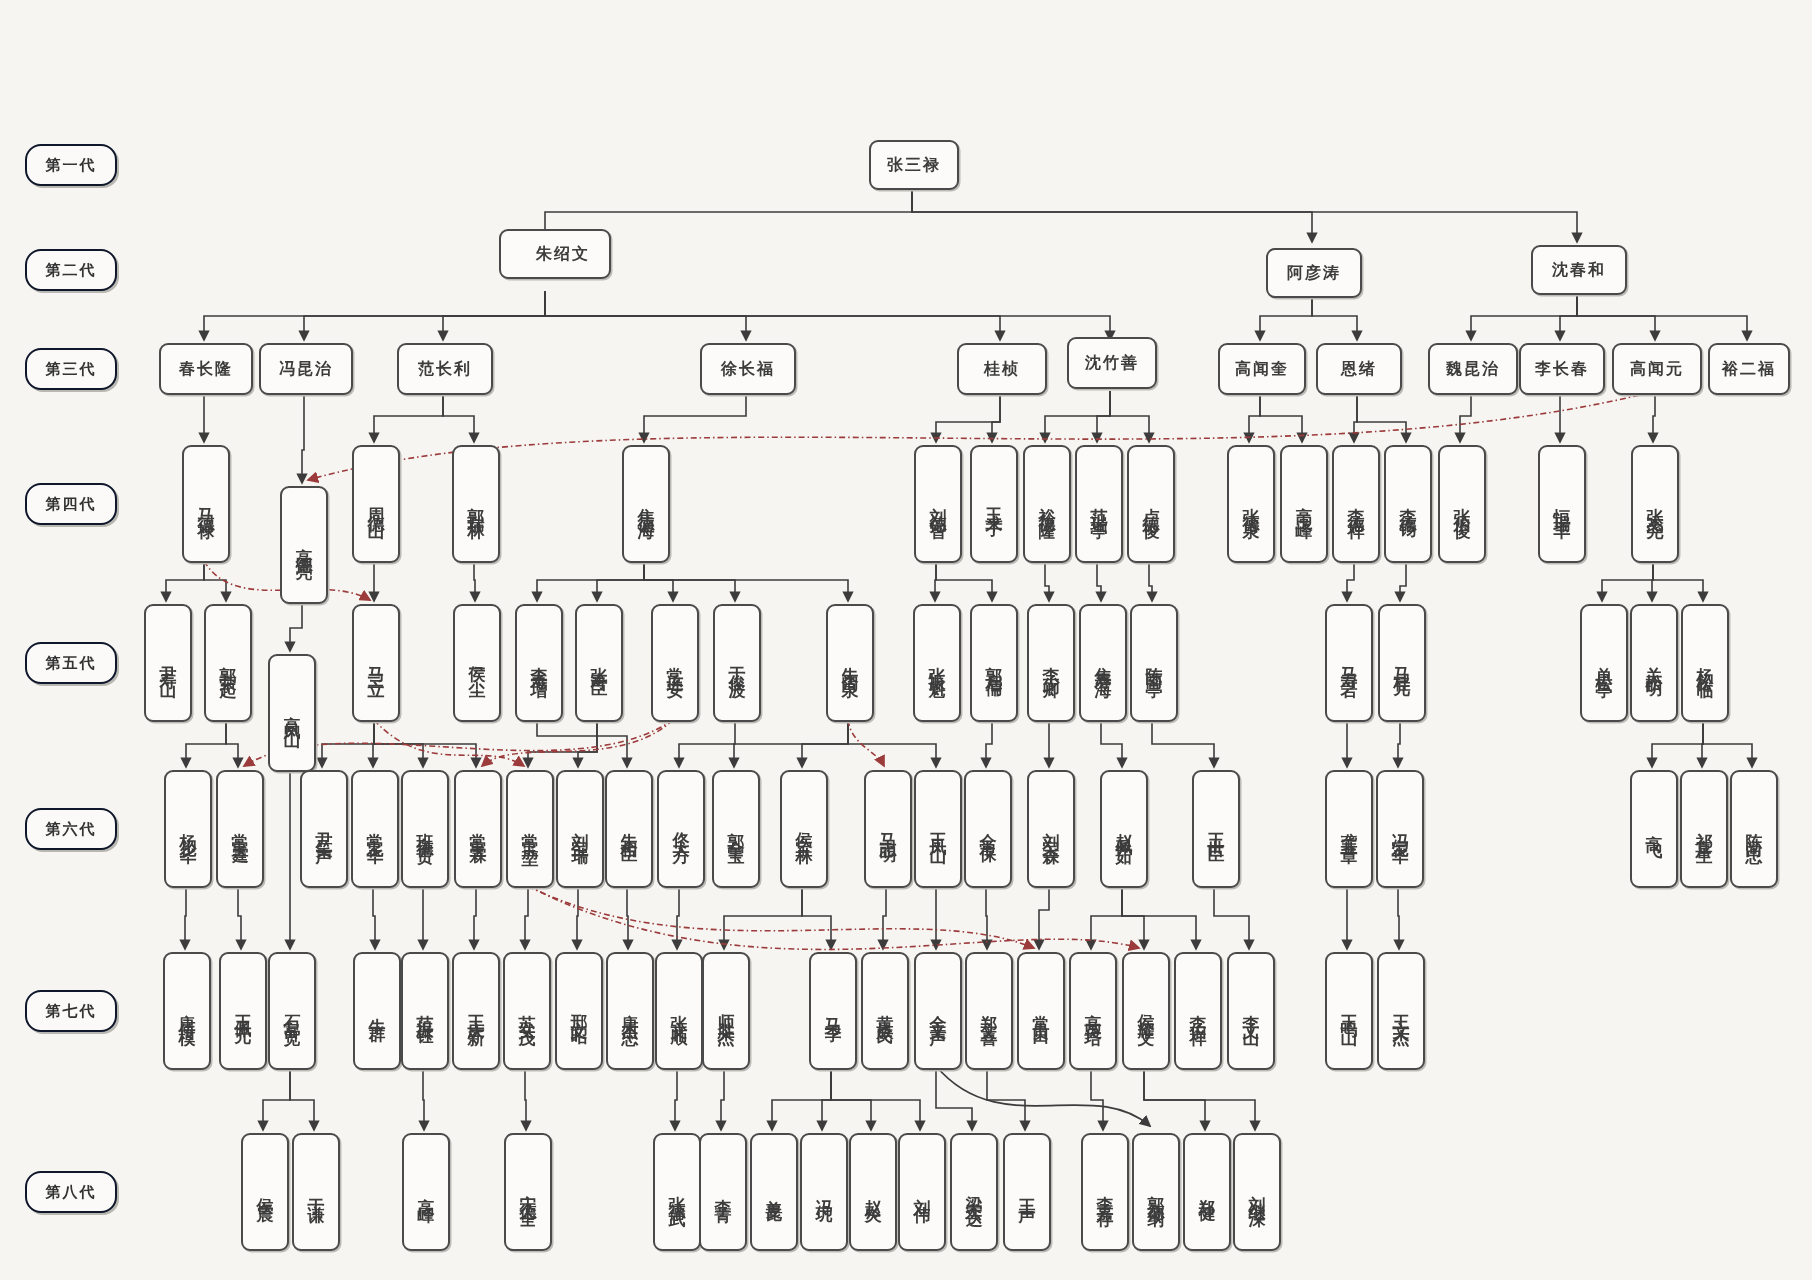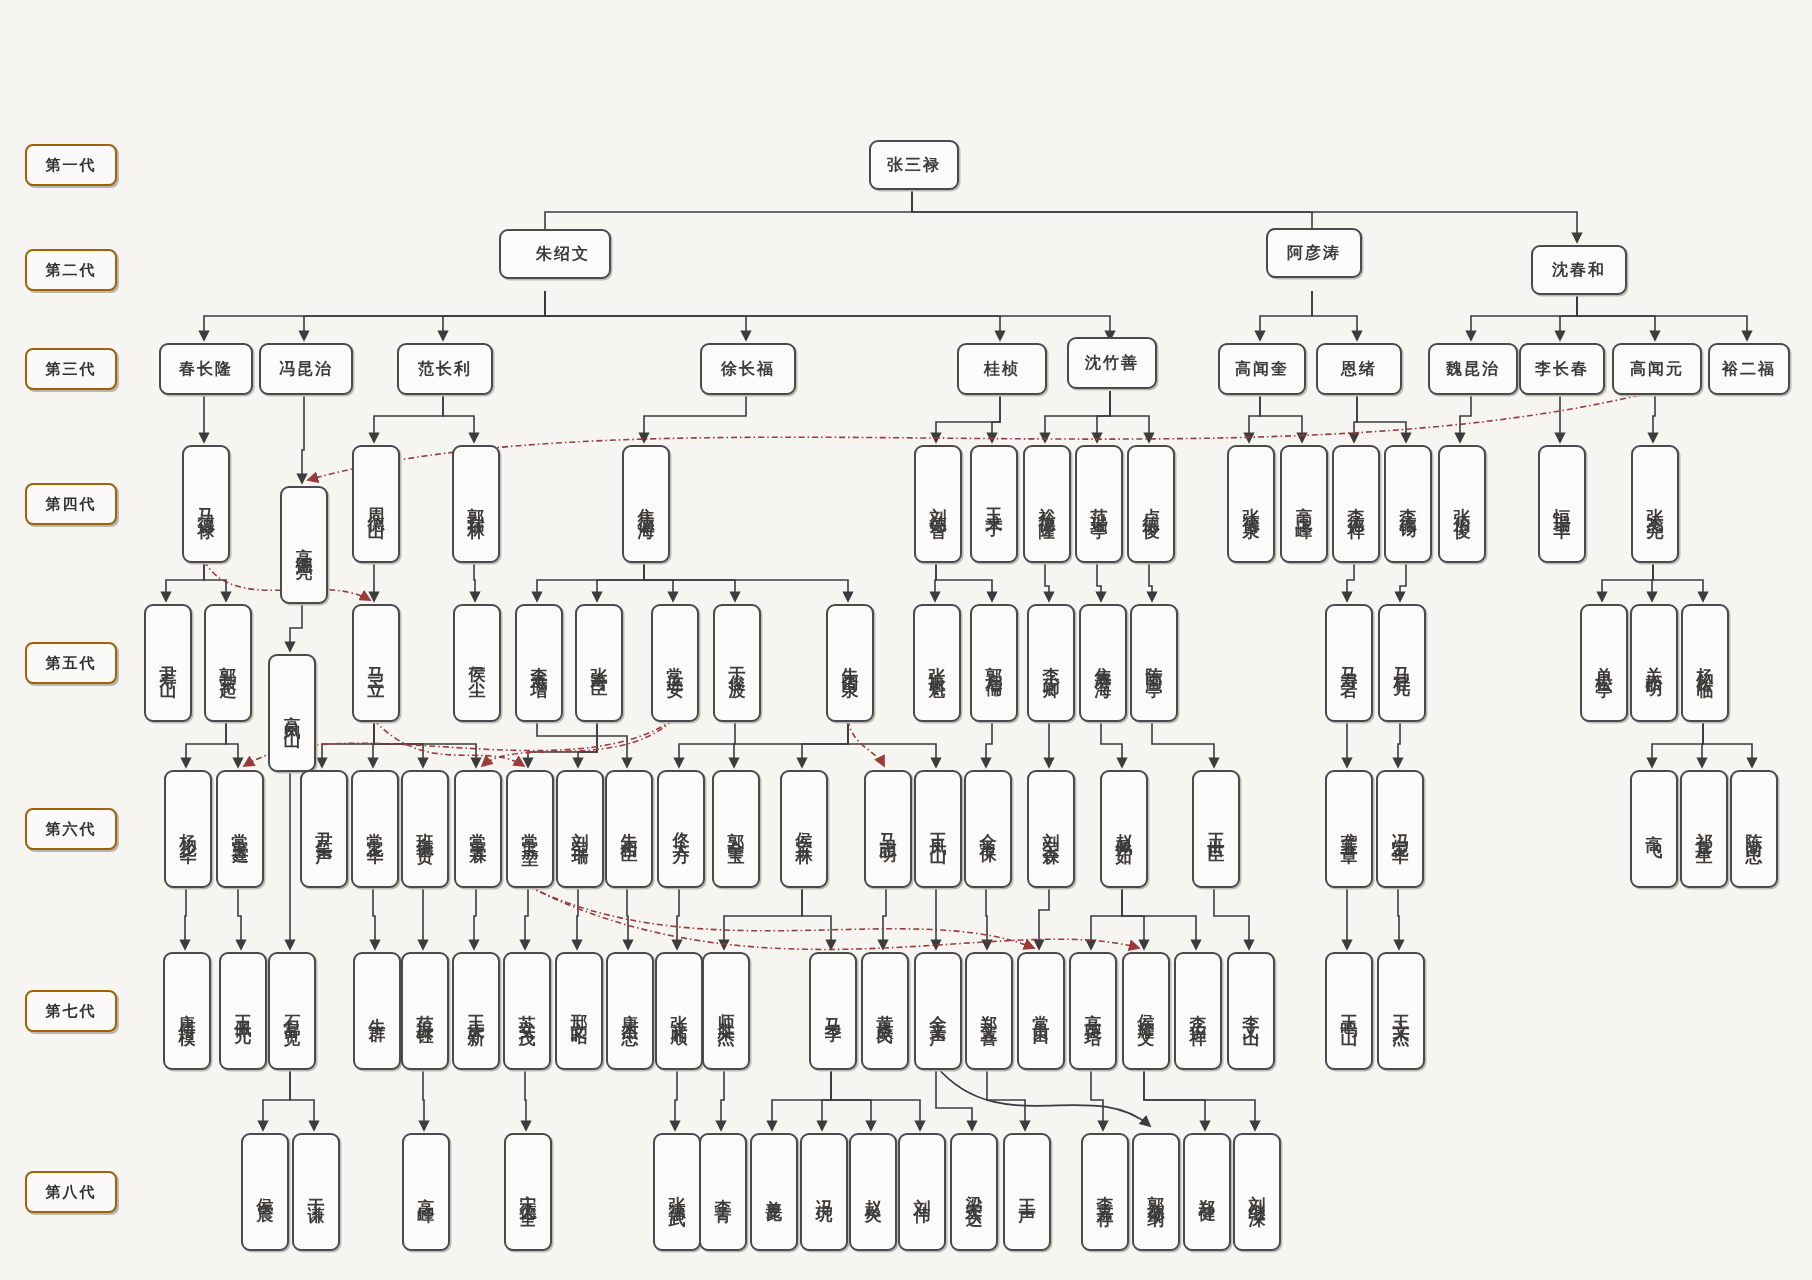--- a/index.html
+++ b/index.html
@@ -12,21 +12,21 @@
   #canvas{position:absolute;inset:0;width:1812px;height:1280px;}
   #wires{position:absolute;left:0;top:0;z-index:1;}
   .page-title{
     position:absolute;top:78px;left:906px;transform:translateX(-50%);
     z-index:3;font-size:23px;font-weight:700;letter-spacing:7px;
     color:#2e2e2e;border-bottom:2.5px solid #2e2e2e;padding:0 4px 5px 4px;
     white-space:nowrap;
   }
   .gen-label{
     position:absolute;z-index:2;width:88px;height:38px;left:25px;
-    background:#fbfaf8;border:2px solid #a16207;border-radius:8px;
+    background:#fbfaf8;border:2px solid #0f172a;border-radius:16px;
     box-shadow:2px 2px 0 #b9b7b2;
     display:flex;align-items:center;justify-content:center;
     font-size:15px;font-weight:700;letter-spacing:2px;color:#333;
   }
   .node{
     position:absolute;z-index:2;
     background:#fcfbf9;border:2px solid #4a4a4a;border-radius:9px;
     box-shadow:1.5px 1.5px 0 #bdbbb6;
     display:flex;align-items:center;justify-content:center;
     font-weight:600;color:#3c3c3c;
@@ -186,21 +186,21 @@
       <div class="gen-label" style="top: 990px;">第七代</div>
       <div class="gen-label" style="top: 1171px;">第八代</div>
     </div>
   <div id="nodes">
       <div class="node" style="left: 869px; top: 140px; width: 86px; height: 46px; font-family: Liberation Serif, serif;">
         <span>张三禄</span>
       </div>
       <div class="node" style="left: 499px; top: 229px; width: 92px; height: 46px; padding-left: 16px;">
         <span>朱绍文</span>
       </div>
-      <div class="node" style="left: 1266px; top: 228px; width: 92px; height: 46px;">
+      <div class="node" style="left: 1266px; top: 248px; width: 92px; height: 46px;">
         <span>阿彦涛</span>
       </div>
       <div class="node" style="left: 1531px; top: 245px; width: 92px; height: 46px;">
         <span>沈春和</span>
       </div>
       <div class="node" style="left: 159px; top: 343px; width: 90px; height: 48px;">
         <span>春长隆</span>
       </div>
       <div class="node" style="left: 259px; top: 343px; width: 90px; height: 48px;">
         <span>冯昆治</span>

